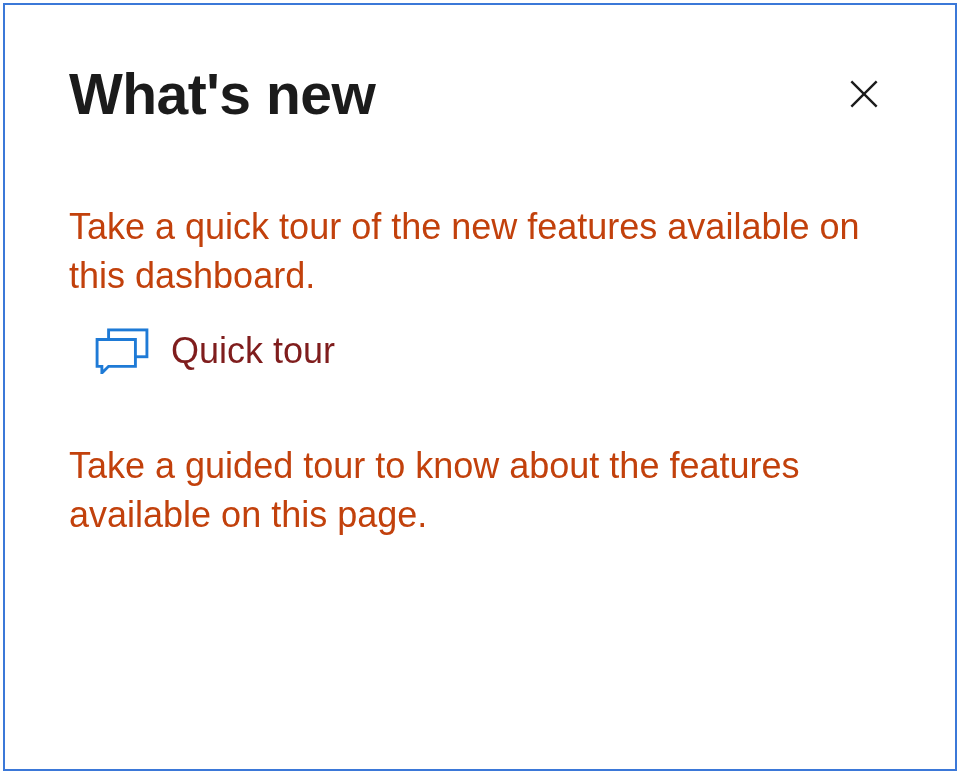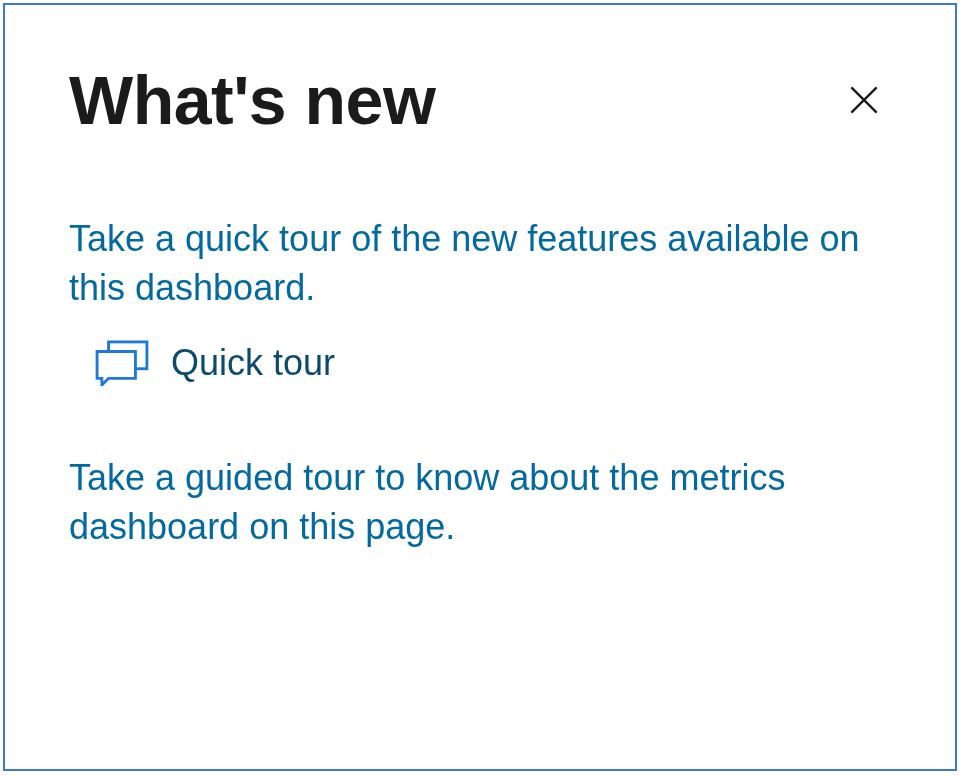--- a/index.html
+++ b/index.html
@@ -24,21 +24,21 @@
       background: #ffffff;
       padding: 56px 64px;
     }
     .header-row {
       display: flex;
       justify-content: space-between;
       align-items: center;
       margin-bottom: 76px;
     }
     .heading {
-      font-size: 68px;
+      font-size: 57px;
       font-weight: 600;
       color: #1b1b1b;
       letter-spacing: -0.5px;
     }
     .close-btn {
       background: none;
       border: none;
       cursor: pointer;
       padding: 8px;
       display: flex;
@@ -48,40 +48,40 @@
     }
     .close-btn svg {
       width: 38px;
       height: 38px;
     }
     .section {
       margin-bottom: 68px;
     }
     .desc {
       font-size: 36px;
-      color: #0369a1;
+      color: #c2410c;
       line-height: 1.35;
       margin-bottom: 28px;
       font-weight: 400;
     }
     .link-row {
       display: flex;
       align-items: center;
       gap: 22px;
       padding-left: 26px;
       cursor: pointer;
     }
     .link-row .chat-icon {
       width: 54px;
       height: 46px;
       flex-shrink: 0;
     }
     .link-label {
       font-size: 36px;
-      color: #0c4a6e;
+      color: #7f1d1d;
       font-weight: 400;
     }
   </style>
 </head>
 <body>
 
 <div class="panel">
   <div class="header-row">
     <h1 class="heading">What's new</h1>
     <button class="close-btn" aria-label="Close">
@@ -97,15 +97,15 @@
     <div class="link-row">
       <svg class="chat-icon" viewBox="0 0 56 48">
         <rect x="14" y="2" width="40" height="28" fill="#ffffff" stroke="#1e7ad6" stroke-width="3"></rect>
         <path d="M 2 12 L 42 12 L 42 40 L 14 40 L 7 47 L 7 40 L 2 40 Z" fill="#ffffff" stroke="#1e7ad6" stroke-width="3" stroke-linejoin="miter"></path>
       </svg>
       <span class="link-label">Quick tour</span>
     </div>
   </div>
 
   <div class="section">
-    <p class="desc">Take a guided tour to know about the metrics dashboard on this page.</p>
+    <p class="desc">Take a guided tour to know about the features available on this page.</p>
   </div>
 </div>
 
 </body></html>

